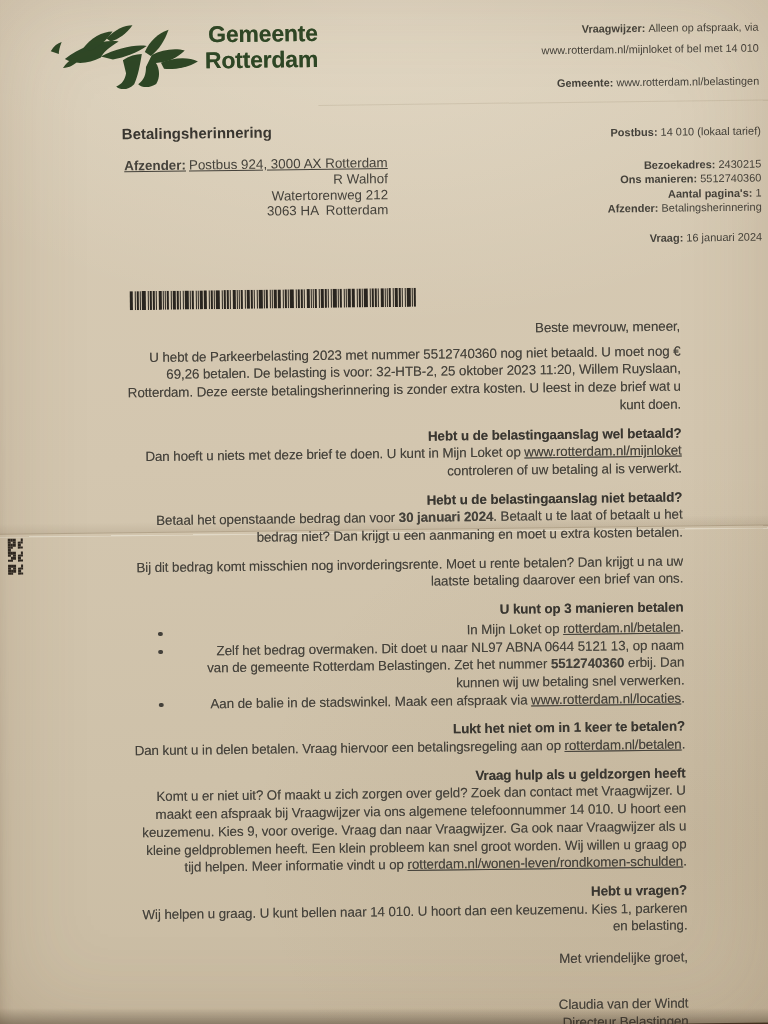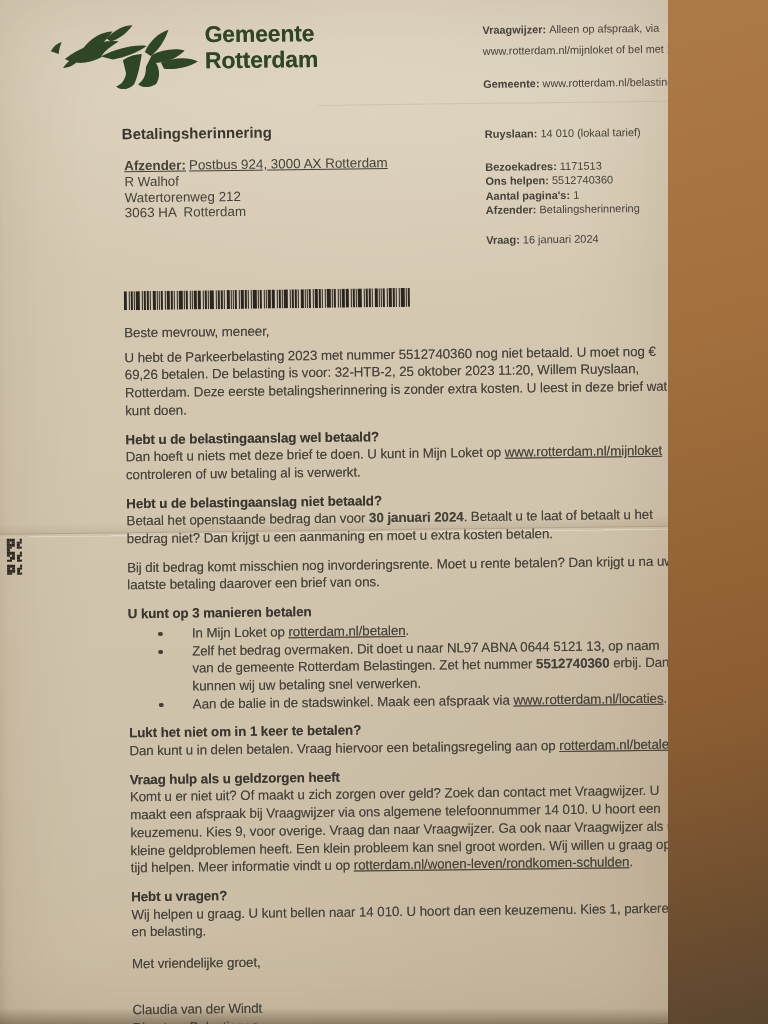--- a/index.html
+++ b/index.html
@@ -1,21 +1,21 @@
 <!DOCTYPE html>
 <html><head>
 <meta charset="utf-8">
 <style>
   html,body{margin:0;padding:0;}
   body{
     width:768px;height:1024px;overflow:hidden;
     background:linear-gradient(165deg,#b28049 0%,#a4713e 40%,#8a5c31 75%,#5a452f 100%);
     font-family:"Liberation Sans",sans-serif;
   }
-  .stage{position:relative;width:668px;height:1024px;overflow:hidden;}
+  .stage{position:relative;width:768px;height:1024px;overflow:hidden;text-align:right;}
   .paper{
     position:absolute;left:-14px;top:-12px;width:788px;height:1044px;
     transform:rotate(-0.7deg);transform-origin:0 0;
     background:
       radial-gradient(120% 55% at 50% 0%, rgba(255,250,238,0.28), rgba(255,250,238,0) 60%),
       radial-gradient(80% 50% at 88% 82%, rgba(120,95,60,0.10), rgba(120,95,60,0) 70%),
       linear-gradient(178deg,#d8ccb6 0%,#d3c6af 45%,#cec1a9 75%,#c9bba2 100%);
     box-shadow: inset 8px 0 14px -8px rgba(90,70,45,0.30), 3px 5px 14px rgba(30,18,8,0.45);
     color:#45423b;
   }
@@ -99,37 +99,37 @@
       <div>Rotterdam</div>
     </div>
 
     <div class="contact">
       <span class="b lbl">Vraagwijzer:</span><span>Alleen op afspraak, via www.rotterdam.nl/mijnloket of bel met 14 010</span>
     </div>
     <div class="website">
       <span class="b lbl">Gemeente:</span><span>www.rotterdam.nl/belastingen</span>
     </div>
     <div class="telefoon">
-      <span class="b lbl">Ruyslaan:</span><span>14 010 (lokaal tarief)</span>
+      <span class="b lbl">Postbus:</span><span>14 010 (lokaal tarief)</span>
     </div>
 
     <div class="doc-title">Betalingsherinnering</div>
 
     <div class="sender">
       <div class="u">
         <span class="b lbl">Afzender:</span><span>Postbus 924, 3000 AX Rotterdam</span>
       </div>
       <div>R Walhof</div>
       <div>Watertorenweg 212</div>
       <div class="prews">3063 HA  Rotterdam</div>
     </div>
 
     <div class="metablock">
-      <div><span class="b lbl">Bezoekadres:</span><span>1171513</span></div>
-      <div><span class="b lbl">Ons helpen:</span><span>5512740360</span></div>
+      <div><span class="b lbl">Bezoekadres:</span><span>2430215</span></div>
+      <div><span class="b lbl">Ons manieren:</span><span>5512740360</span></div>
       <div><span class="b lbl">Aantal pagina's:</span><span>1</span></div>
       <div><span class="b lbl">Afzender:</span><span>Betalingsherinnering</span></div>
     </div>
     <div class="datum">
       <span class="b lbl">Vraag:</span><span>16 januari 2024</span>
     </div>
 
     <div class="barcode" id="barcode"><i style="width: 3px; margin-right: 2px;"></i><i style="width: 1px; margin-right: 1px;"></i><i style="width: 2px; margin-right: 1px;"></i><i style="width: 1px; margin-right: 1px;"></i><i style="width: 4px; margin-right: 2px;"></i><i style="width: 1px; margin-right: 1px;"></i><i style="width: 2px; margin-right: 1px;"></i><i style="width: 2px; margin-right: 1px;"></i><i style="width: 1px; margin-right: 2px;"></i><i style="width: 3px; margin-right: 1px;"></i><i style="width: 1px; margin-right: 1px;"></i><i style="width: 1px; margin-right: 1px;"></i><i style="width: 2px; margin-right: 2px;"></i><i style="width: 1px; margin-right: 1px;"></i><i style="width: 3px; margin-right: 1px;"></i><i style="width: 2px; margin-right: 1px;"></i><i style="width: 1px; margin-right: 2px;"></i><i style="width: 1px; margin-right: 1px;"></i><i style="width: 4px; margin-right: 1px;"></i><i style="width: 1px; margin-right: 1px;"></i><i style="width: 2px; margin-right: 2px;"></i><i style="width: 1px; margin-right: 1px;"></i><i style="width: 1px; margin-right: 1px;"></i><i style="width: 3px; margin-right: 1px;"></i><i style="width: 3px; margin-right: 2px;"></i><i style="width: 1px; margin-right: 1px;"></i><i style="width: 2px; margin-right: 1px;"></i><i style="width: 1px; margin-right: 1px;"></i><i style="width: 4px; margin-right: 2px;"></i><i style="width: 1px; margin-right: 1px;"></i><i style="width: 2px; margin-right: 1px;"></i><i style="width: 2px; margin-right: 1px;"></i><i style="width: 1px; margin-right: 2px;"></i><i style="width: 3px; margin-right: 1px;"></i><i style="width: 1px; margin-right: 1px;"></i><i style="width: 1px; margin-right: 1px;"></i><i style="width: 2px; margin-right: 2px;"></i><i style="width: 1px; margin-right: 1px;"></i><i style="width: 3px; margin-right: 1px;"></i><i style="width: 2px; margin-right: 1px;"></i><i style="width: 1px; margin-right: 2px;"></i><i style="width: 1px; margin-right: 1px;"></i><i style="width: 4px; margin-right: 1px;"></i><i style="width: 1px; margin-right: 1px;"></i><i style="width: 2px; margin-right: 2px;"></i><i style="width: 1px; margin-right: 1px;"></i><i style="width: 1px; margin-right: 1px;"></i><i style="width: 3px; margin-right: 1px;"></i><i style="width: 3px; margin-right: 2px;"></i><i style="width: 1px; margin-right: 1px;"></i><i style="width: 2px; margin-right: 1px;"></i><i style="width: 1px; margin-right: 1px;"></i><i style="width: 4px; margin-right: 2px;"></i><i style="width: 1px; margin-right: 1px;"></i><i style="width: 2px; margin-right: 1px;"></i><i style="width: 2px; margin-right: 1px;"></i><i style="width: 1px; margin-right: 2px;"></i><i style="width: 3px; margin-right: 1px;"></i><i style="width: 1px; margin-right: 1px;"></i><i style="width: 1px; margin-right: 1px;"></i><i style="width: 2px; margin-right: 2px;"></i><i style="width: 1px; margin-right: 1px;"></i><i style="width: 3px; margin-right: 1px;"></i><i style="width: 2px; margin-right: 1px;"></i><i style="width: 1px; margin-right: 2px;"></i><i style="width: 1px; margin-right: 1px;"></i><i style="width: 4px; margin-right: 1px;"></i><i style="width: 1px; margin-right: 1px;"></i><i style="width: 2px; margin-right: 2px;"></i><i style="width: 1px; margin-right: 1px;"></i><i style="width: 1px; margin-right: 1px;"></i><i style="width: 3px; margin-right: 1px;"></i><i style="width: 3px; margin-right: 2px;"></i><i style="width: 1px; margin-right: 1px;"></i><i style="width: 2px; margin-right: 1px;"></i><i style="width: 1px; margin-right: 1px;"></i><i style="width: 4px; margin-right: 2px;"></i><i style="width: 1px; margin-right: 1px;"></i><i style="width: 2px; margin-right: 1px;"></i><i style="width: 2px; margin-right: 1px;"></i><i style="width: 1px; margin-right: 2px;"></i><i style="width: 3px; margin-right: 1px;"></i><i style="width: 1px; margin-right: 1px;"></i><i style="width: 1px; margin-right: 1px;"></i><i style="width: 2px; margin-right: 2px;"></i><i style="width: 1px; margin-right: 1px;"></i><i style="width: 3px; margin-right: 1px;"></i><i style="width: 2px; margin-right: 1px;"></i><i style="width: 1px; margin-right: 2px;"></i><i style="width: 1px; margin-right: 1px;"></i><i style="width: 4px; margin-right: 1px;"></i><i style="width: 1px; margin-right: 1px;"></i><i style="width: 2px; margin-right: 2px;"></i></div>
     <div class="datamatrix" id="datamatrix"><i class="on"></i><i class="on"></i><i class="on"></i><i></i><i></i><i class="on"></i><br><i class="on"></i><i></i><i class="on"></i><i></i><i class="on"></i><i class="on"></i><br><i class="on"></i><i class="on"></i><i class="on"></i><i></i><i class="on"></i><i></i><br><i class="on"></i><i class="on"></i><i></i><i></i><i class="on"></i><i class="on"></i><br><i class="on"></i><i></i><i></i><i></i><i></i><i></i><br><i class="on"></i><i class="on"></i><i class="on"></i><i></i><i></i><i class="on"></i><br><i class="on"></i><i></i><i class="on"></i><i></i><i class="on"></i><i class="on"></i><br><i></i><i class="on"></i><i class="on"></i><i></i><i class="on"></i><i></i><br><i class="on"></i><i class="on"></i><i></i><i></i><i class="on"></i><i class="on"></i><br><i></i><i></i><i></i><i></i><i></i><i></i><br><i class="on"></i><i class="on"></i><i class="on"></i><i></i><i></i><i class="on"></i><br><i class="on"></i><i></i><i class="on"></i><i></i><i class="on"></i><i class="on"></i><br><i class="on"></i><i class="on"></i><i class="on"></i><i></i><i class="on"></i><i></i><br><i class="on"></i><i class="on"></i><i></i><i></i><i class="on"></i><i class="on"></i><br></div>
 

